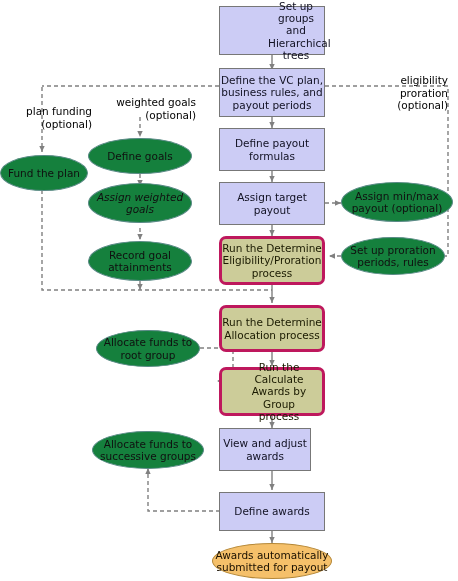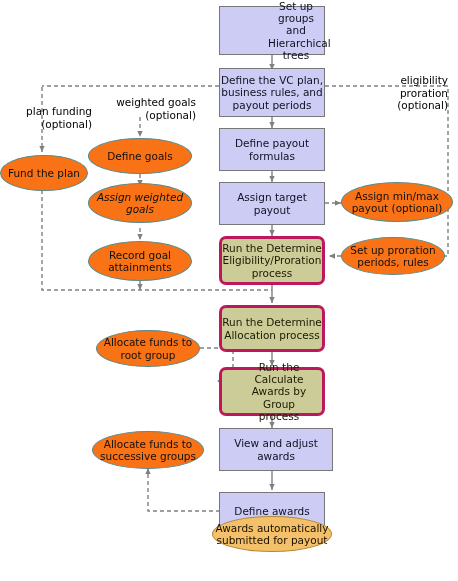--- a/index.html
+++ b/index.html
@@ -21,21 +21,21 @@
     font-size:10.5px;
   }
   .rounded{
     background:#cccc99;
     border:3px solid #be185d;
     border-radius:7px;
     color:#1a1a00;
     font-size:10.5px;
   }
   .ellipse{
-    background:#f97316;
+    background:#15803d;
     border:1px solid #5a8a86;
     border-radius:50%;
     color:#101010;
     font-size:10.5px;
   }
   .terminator{
     background:#f5c06a;
     border:1px solid #b58838;
     border-radius:50%;
     color:#1a1000;
@@ -117,29 +117,29 @@
 </div>
 
 <div class="node rounded" style="left:219px;top:305px;width:106px;height:47px;">
   <span>Run the Determine<br>Allocation process</span>
 </div>
 
 <div class="node rounded" style="left:219px;top:367px;width:106px;height:49px;padding-left:14px;">
   <span>Run the Calculate<br>Awards by Group<br>process</span>
 </div>
 
-<div class="node rect" style="left:219px;top:428px;width:114px;height:43px;">
+<div class="node rect" style="left:219px;top:428px;width:92px;height:43px;">
   <span>View and adjust<br>awards</span>
 </div>
 
 <div class="node rect" style="left:219px;top:492px;width:106px;height:39px;">
   <span>Define awards</span>
 </div>
 
-<div class="node terminator" style="left:212px;top:516px;width:120px;height:36px;">
+<div class="node terminator" style="left:212px;top:543px;width:120px;height:36px;">
   <span>Awards automatically<br>submitted for payout</span>
 </div>
 
 <div class="node ellipse" style="left:0px;top:155px;width:88px;height:36px;">
   <span>Fund the plan</span>
 </div>
 
 <div class="node ellipse" style="left:88px;top:138px;width:104px;height:36px;">
   <span>Define goals</span>
 </div>

